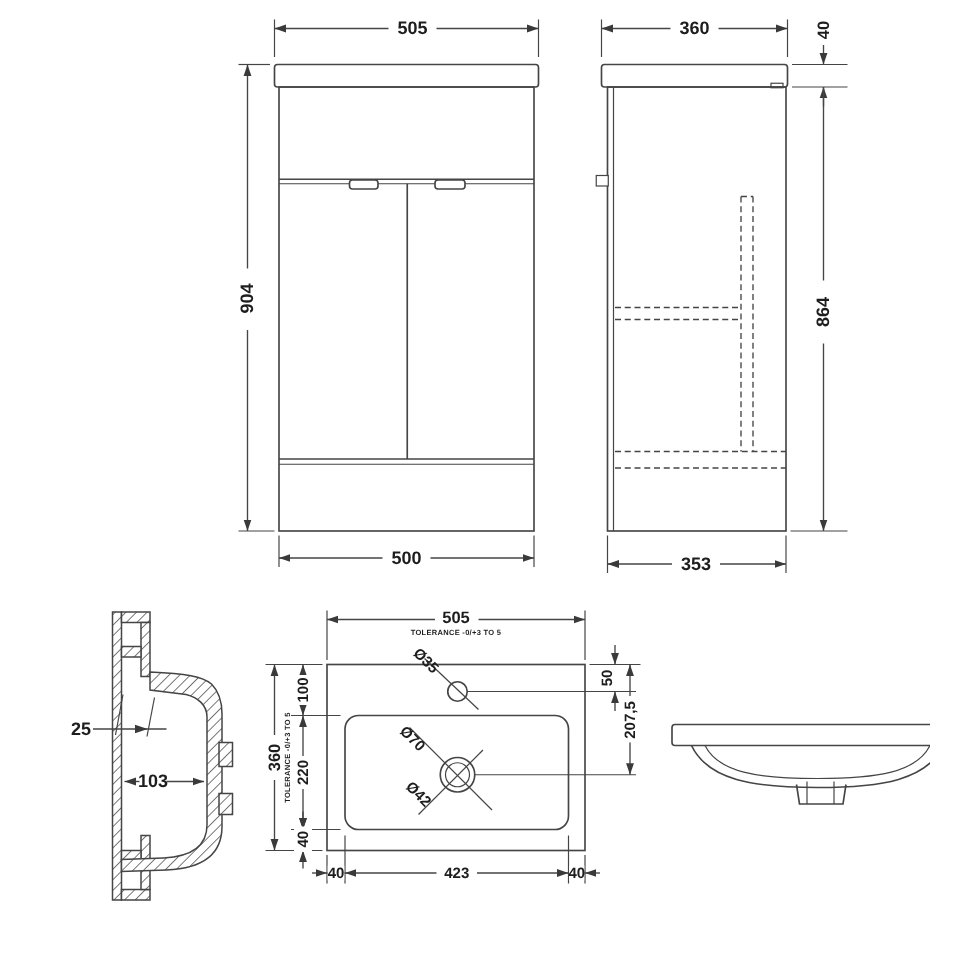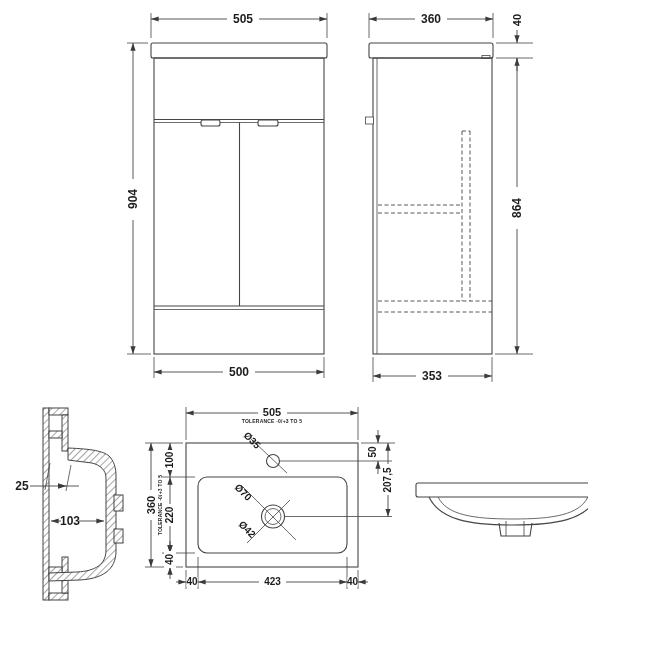--- a/index.html
+++ b/index.html
@@ -1,17 +1,17 @@
 <!DOCTYPE html>
 <html style="--line: #454545; --text: #1d1d1d; --bg: #ffffff;"><head>
 <meta charset="utf-8">
 <style>
   :root{ --line:#454545; --text:#1d1d1d; --bg:#ffffff; }
   html,body{margin:0;padding:0;background:var(--bg);}
-  .stage{width:588px;height:650px;position:relative;background:var(--bg);overflow:hidden;}
+  .stage{width:588px;height:650px;position:relative;background:var(--bg);overflow:hidden;margin-left:32px;}
   svg{display:block;}
   svg text{
     font-family:"Liberation Sans", sans-serif;
     font-weight:bold;
     fill:var(--text);
   }
   .d12{font-size:12px;} .d11{font-size:11px;} .d10{font-size:10px;} .d5{font-size:5px;letter-spacing:.2px;}
   .ln{stroke:var(--line);stroke-width:1.1;fill:none;}
   .lnthin{stroke:var(--line);stroke-width:0.8;fill:none;}
   .dash{stroke:var(--line);stroke-width:0.9;fill:none;stroke-dasharray:4 2.5;}

